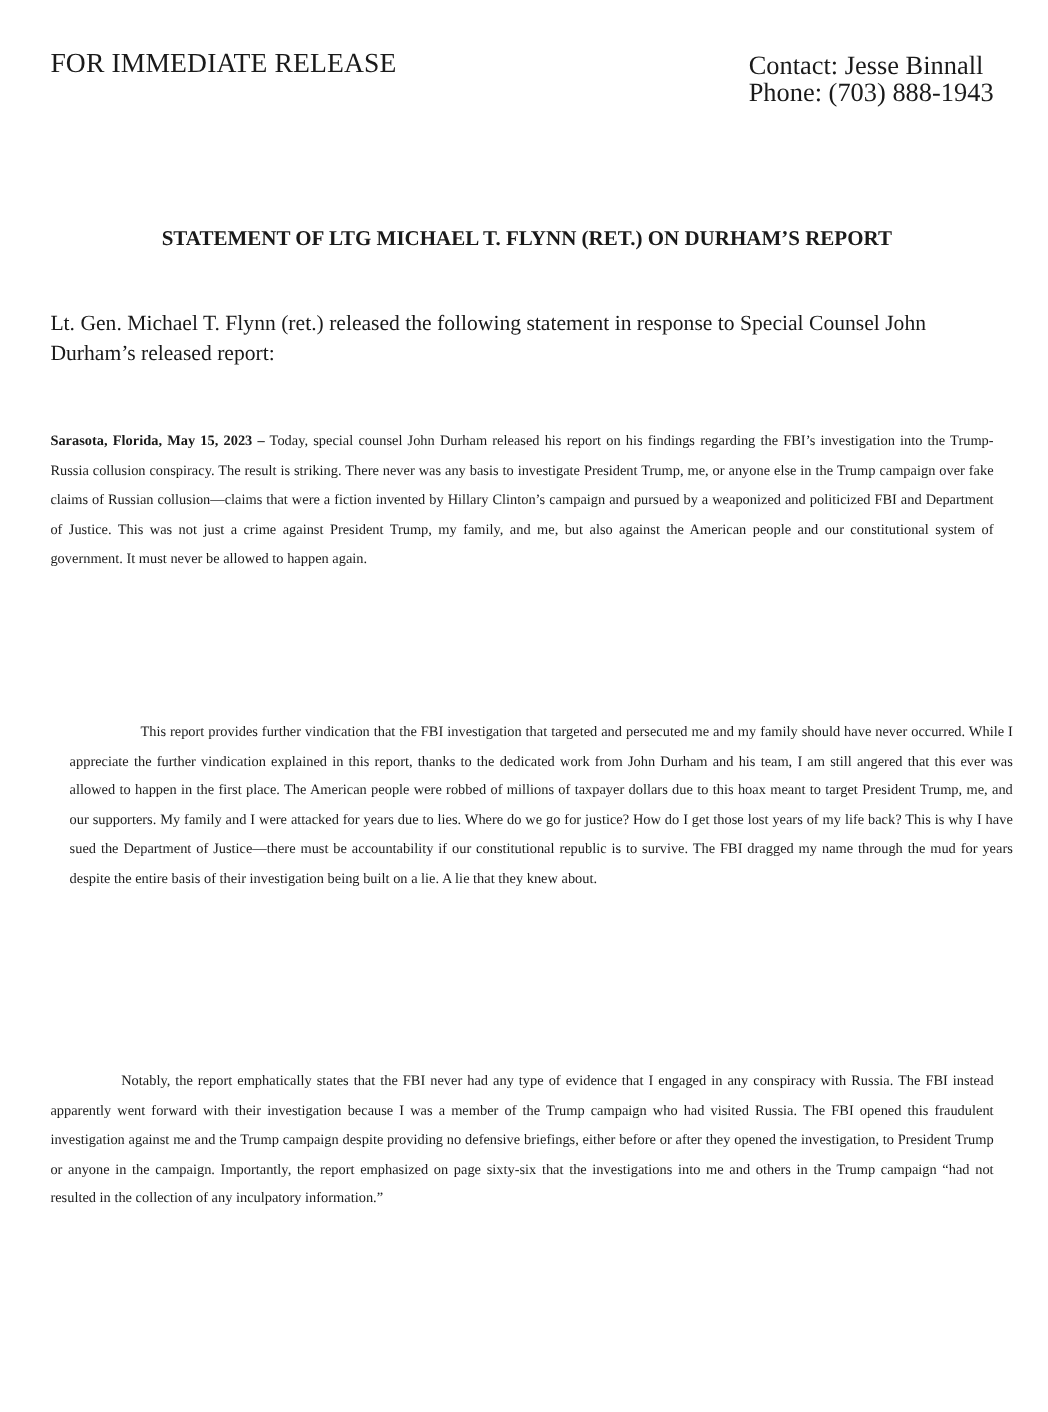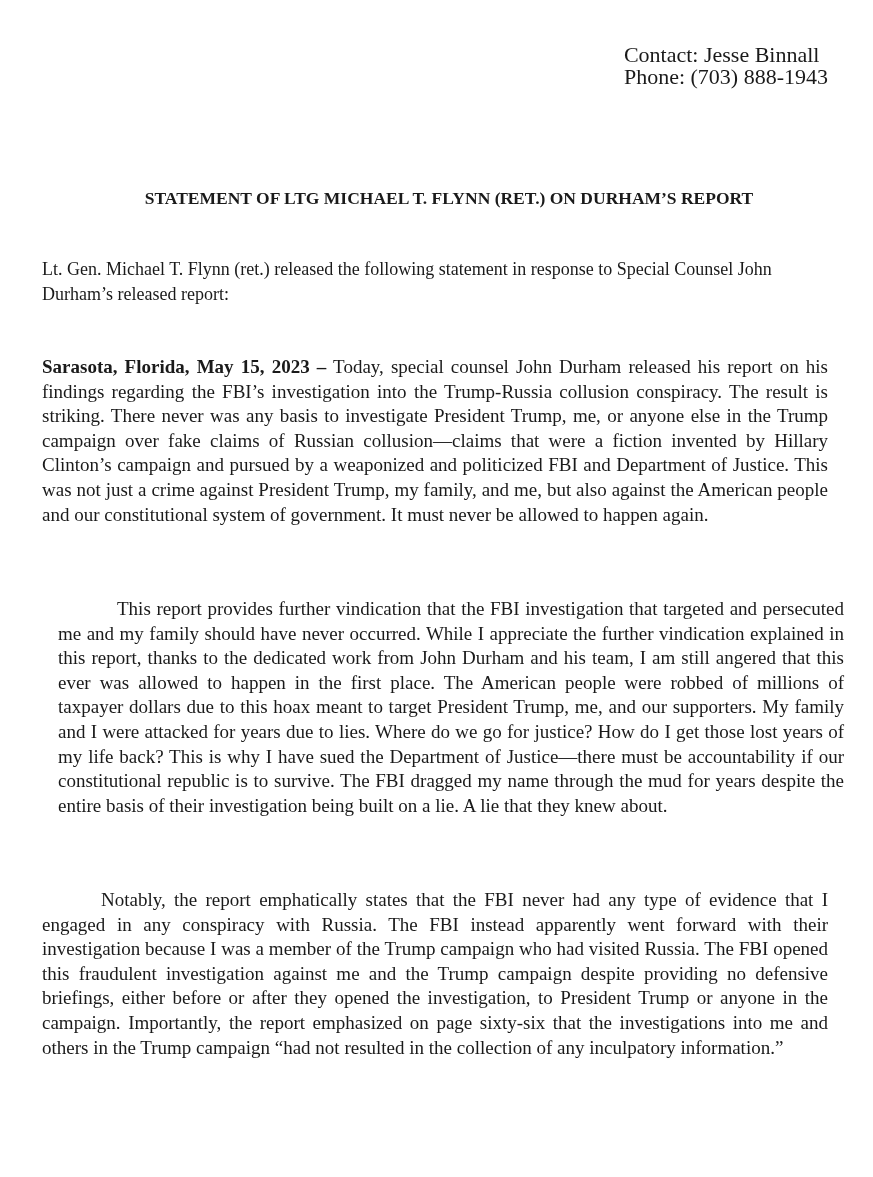--- a/index.html
+++ b/index.html
@@ -39,60 +39,61 @@
     .header-right {
       position: absolute;
       right: 0;
       top: 44px;
       text-align: left;
       font-size: 22px;
       line-height: 22px;
     }
     .title {
       position: absolute;
-      left: 14px;
+      left: 4px;
       width: 786px;
       top: 186px;
       text-align: center;
       font-weight: bold;
       font-size: 17.5px;
       line-height: 24px;
       letter-spacing: 0px;
     }
     .intro {
       position: absolute;
       left: 0;
       top: 257px;
       width: 786px;
       font-size: 18px;
       line-height: 25px;
     }
     .para {
       position: absolute;
       left: 0;
       width: 786px;
-      font-size: 19px;
+      font-size: 12px;
       line-height: 24.6px;
       text-align: justify;
     }
     .para.indent {
       text-indent: 59px;
     }
     .p1 { top: 355px; }
     .p2 { top: 597px; margin-left: 16px; }
     .p3 { top: 888px; }
     .dateline {
       font-weight: bold;
     }
   </style>
 </head>
 <body>
 
 <div class="page">
   <div class="header-left">
+    <div class="release-label">FOR IMMEDIATE RELEASE</div>
   </div>
   <div class="header-right">
     <div>Contact: Jesse Binnall</div>
     <div>Phone: (703) 888-1943</div>
   </div>
 
   <div class="title">STATEMENT OF LTG MICHAEL T. FLYNN (RET.) ON DURHAM’S REPORT</div>
 
   <div class="intro">Lt. Gen. Michael T. Flynn (ret.) released the following statement in response to Special Counsel John Durham’s released report:</div>
 

